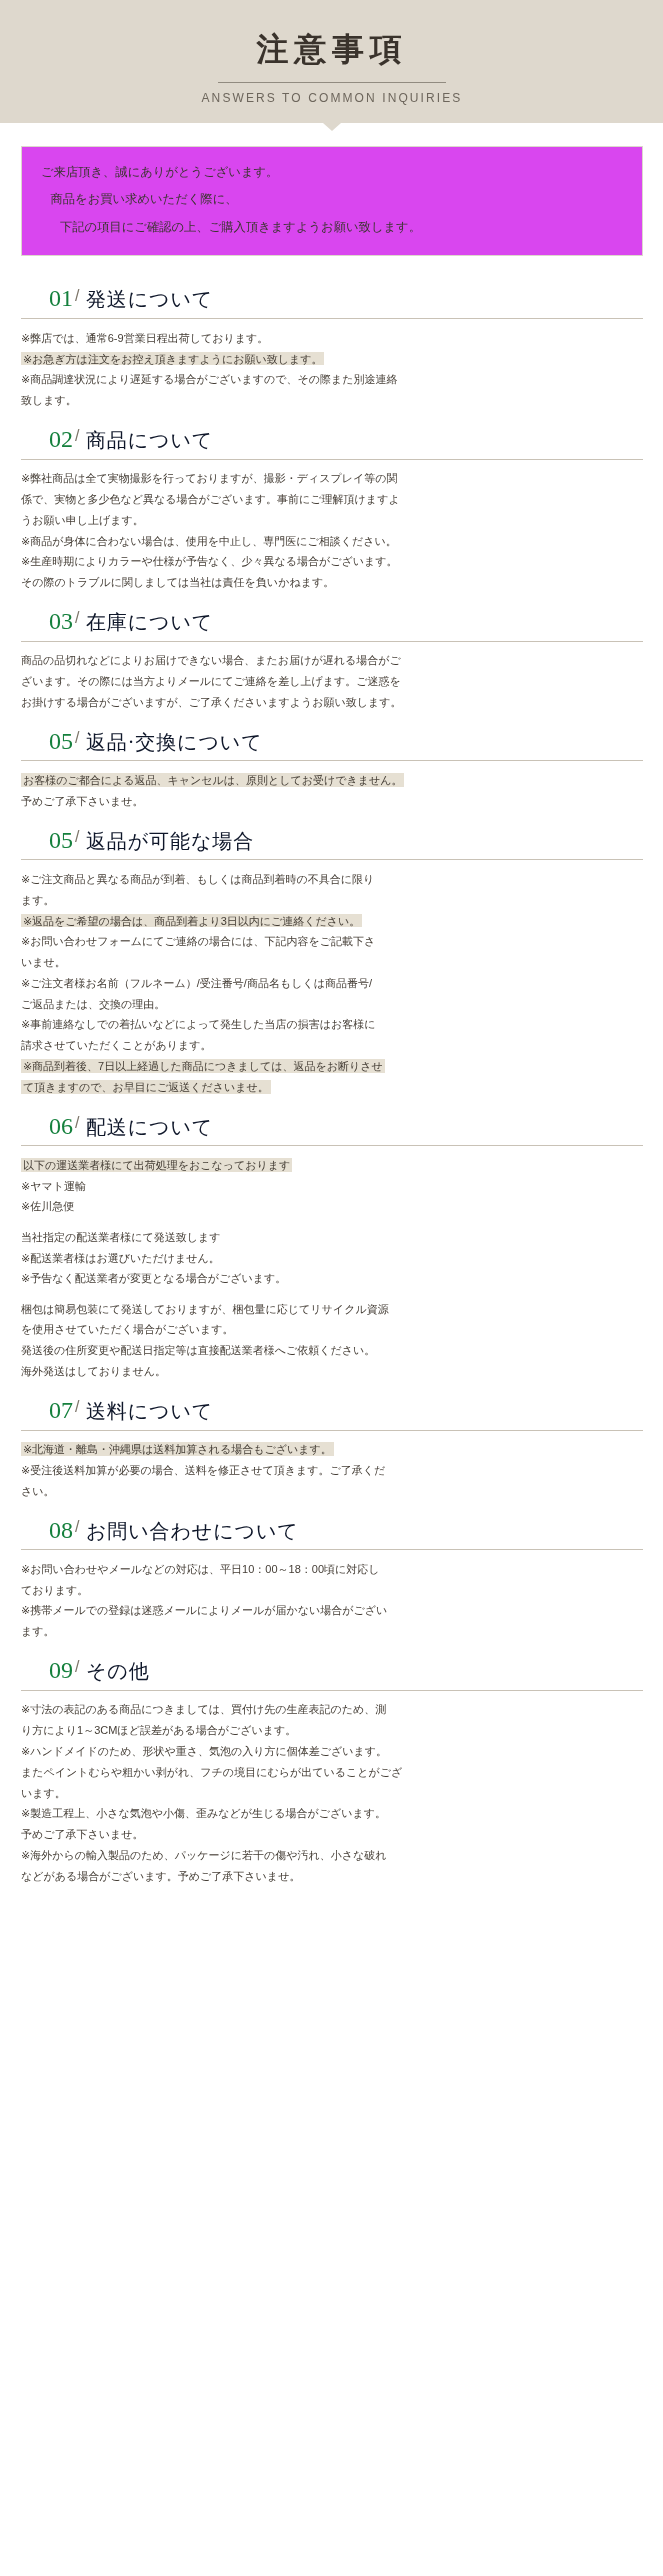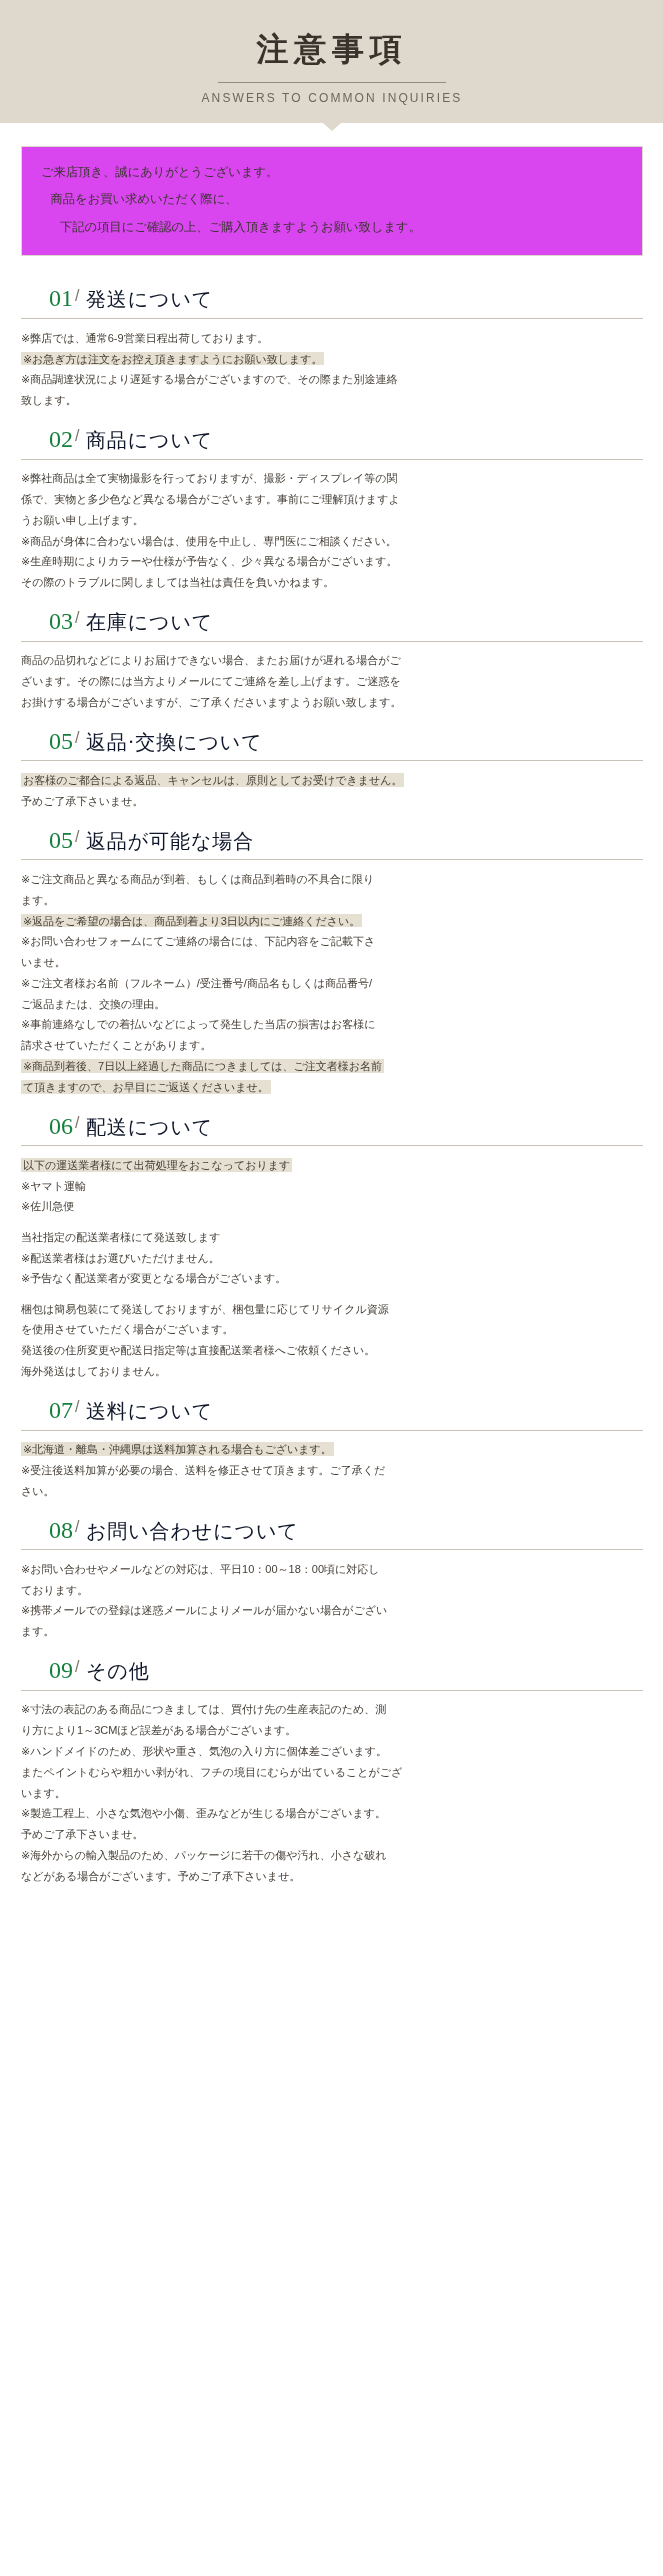--- a/index.html
+++ b/index.html
@@ -215,21 +215,21 @@
         <div class="sec-body">
           <p>※ご注文商品と異なる商品が到着、もしくは商品到着時の不具合に限り</p>
           <p>ます。</p>
           <p><span class="hl">※返品をご希望の場合は、商品到着より3日以内にご連絡ください。</span></p>
           <p>※お問い合わせフォームにてご連絡の場合には、下記内容をご記載下さ</p>
           <p>いませ。</p>
           <p>※ご注文者様お名前（フルネーム）/受注番号/商品名もしくは商品番号/</p>
           <p>ご返品または、交換の理由。</p>
           <p>※事前連絡なしでの着払いなどによって発生した当店の損害はお客様に</p>
           <p>請求させていただくことがあります。</p>
-          <p><span class="hl">※商品到着後、7日以上経過した商品につきましては、ご注文者様お名前</span></p>
+          <p><span class="hl">※商品到着後、7日以上経過した商品につきましては、返品をお断りさせ</span></p>
           <p><span class="hl">て頂きますので、お早目にご返送くださいませ。</span></p>
         </div>
       </div>
       <div class="section">
         <div class="sec-head">
           <span class="sec-num">06</span>
           <span class="sec-slash">/</span>
           <span class="sec-title">配送について</span>
         </div>
         <div class="sec-body">

